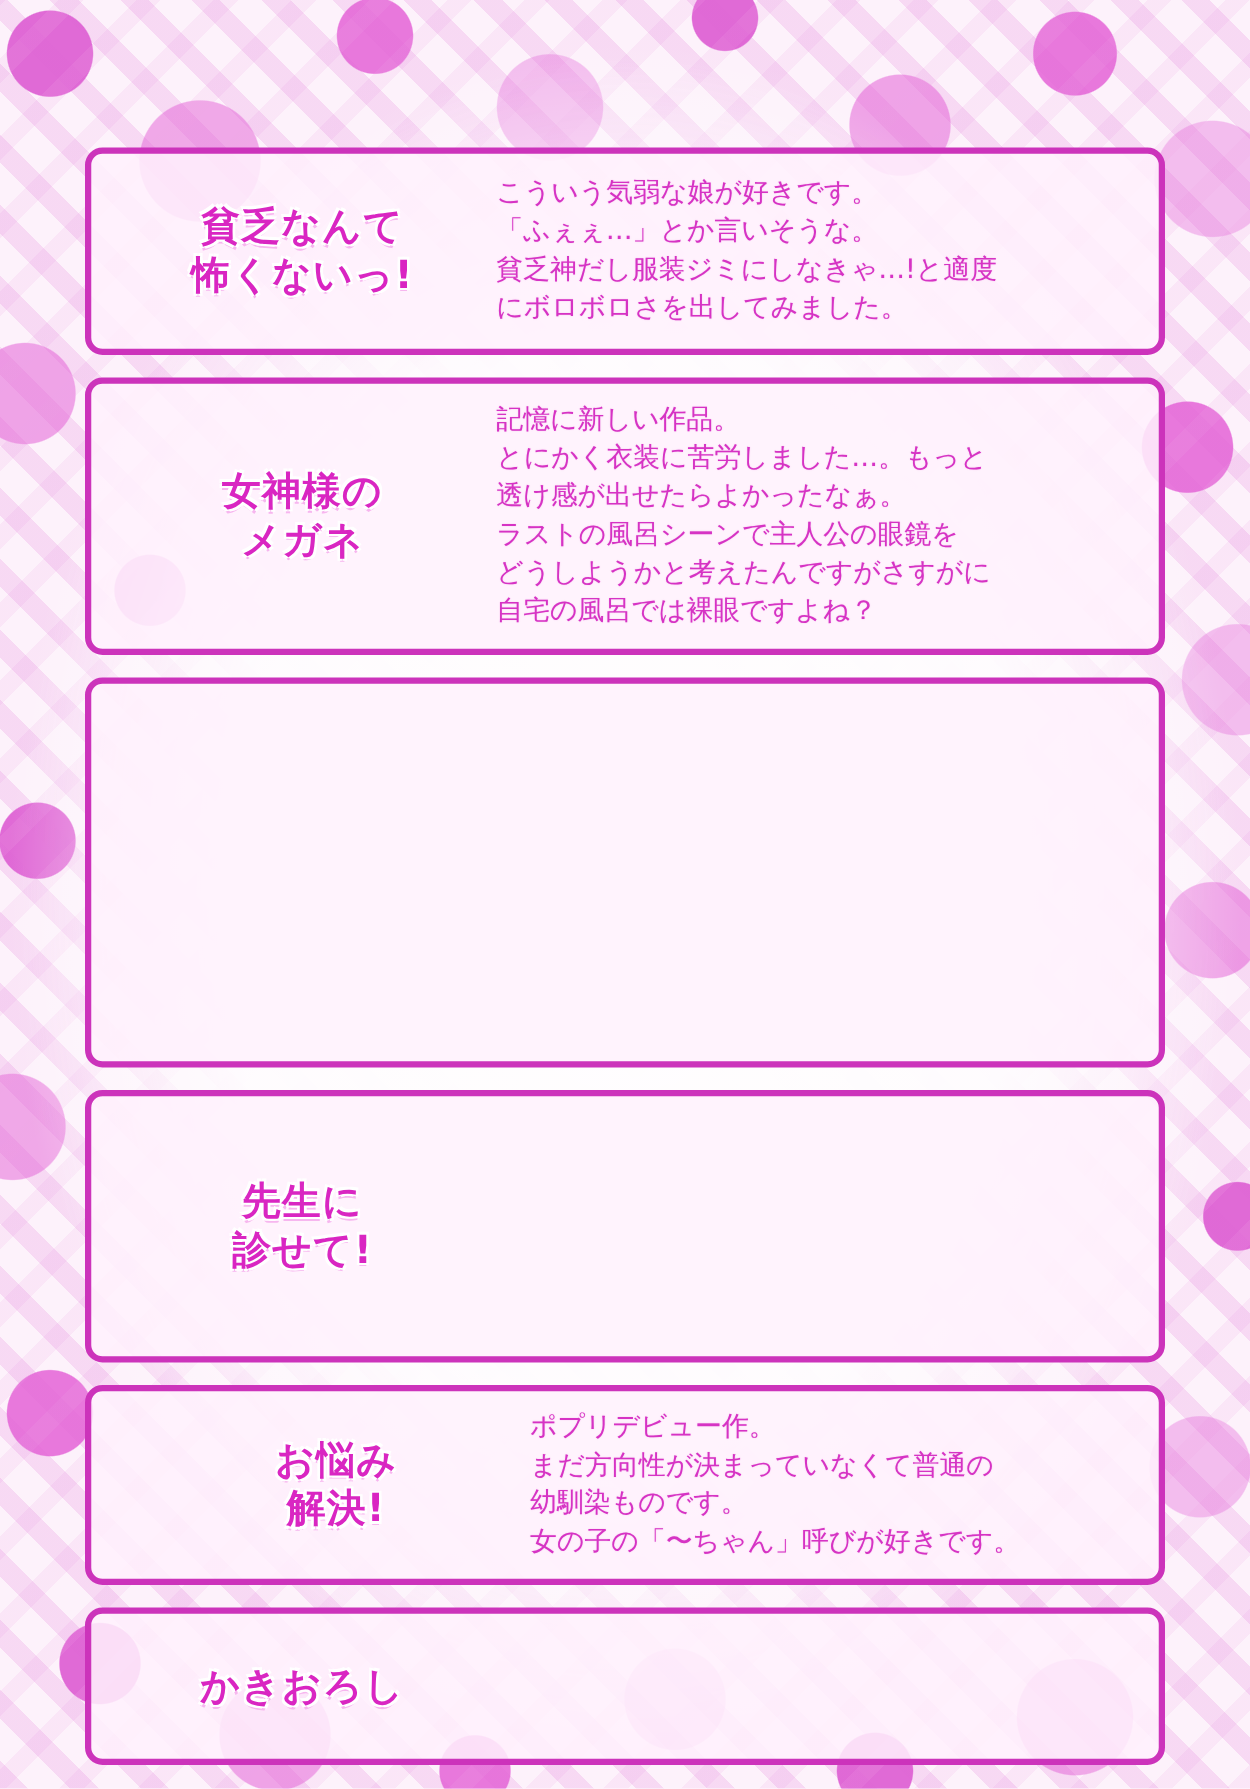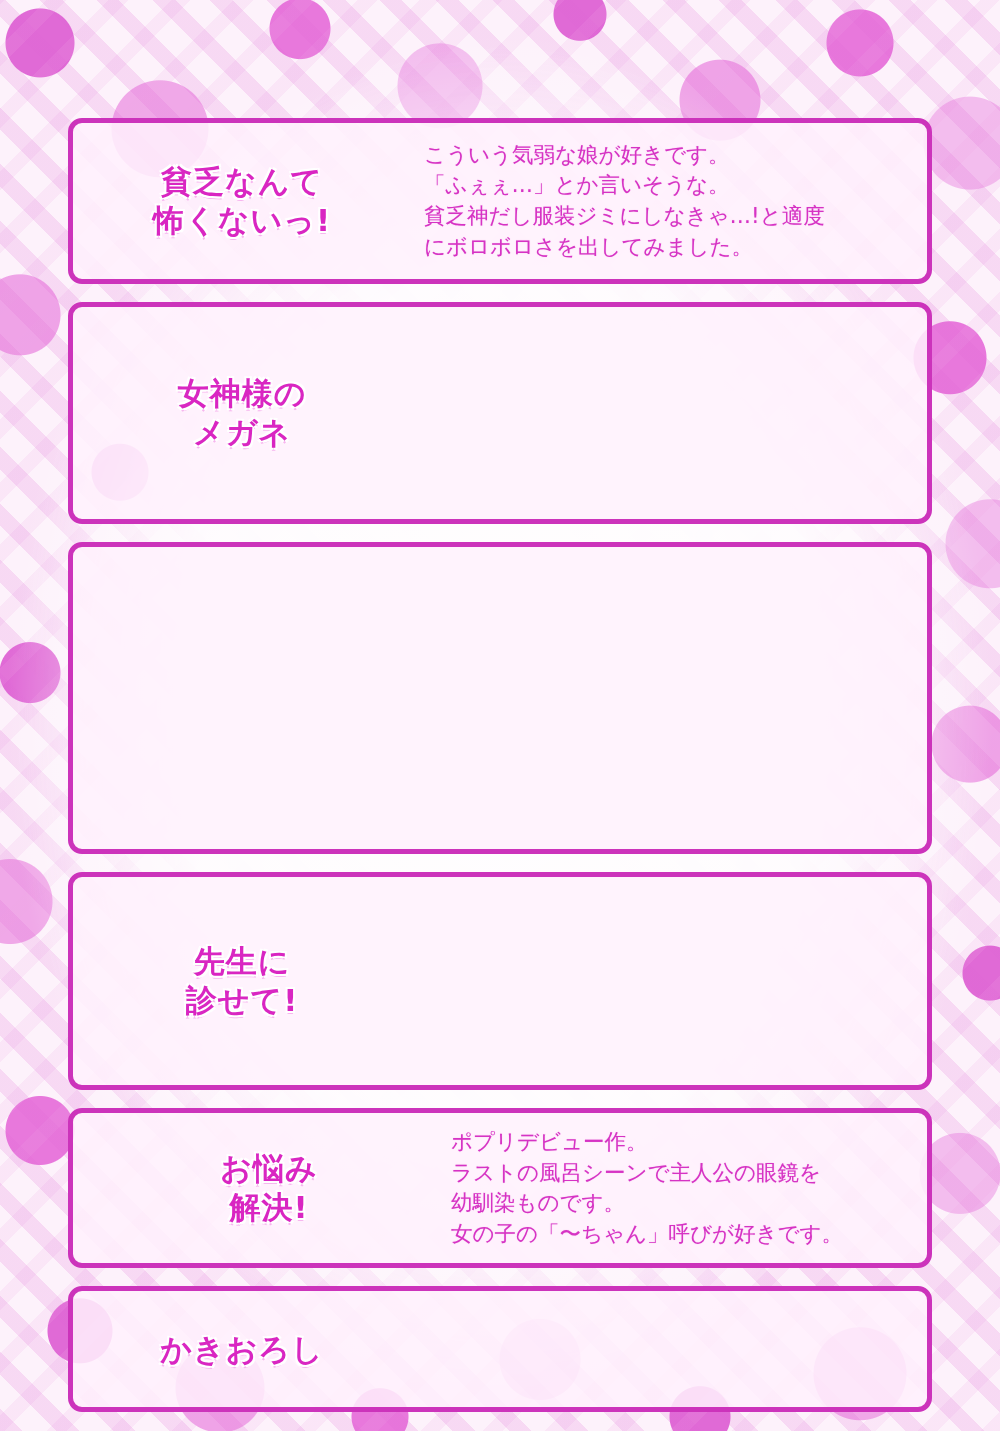--- a/index.html
+++ b/index.html
@@ -105,21 +105,20 @@
 
   .panel-body {
     flex: 1 1 auto;
     color: #d633c4;
     font-size: 21.5px;
     line-height: 1.42;
     white-space: pre-line;
     padding-left: 4px;
     padding-right: 6px;
     text-shadow: 0 0 1px rgba(214,51,196,0.35);
-    margin-left: 27px;
   }
 
   
   .p0 { min-height: 166px; }
   .p1 { min-height: 222px; }
   .p2 { min-height: 312px; }
   .p3 { min-height: 218px; }
   .p4 { min-height: 158px; padding-left: 45px; }
   .p5 { min-height: 126px; }
 </style>
@@ -136,35 +135,41 @@
 怖くないっ!</div>
     <div class="panel-body">こういう気弱な娘が好きです。
 「ふぇぇ…」とか言いそうな。
 貧乏神だし服装ジミにしなきゃ…!と適度
 にボロボロさを出してみました。</div>
   </div>
 
   <div class="panel p1">
     <div class="panel-title">女神様の
 メガネ</div>
+    <div class="panel-body">記憶に新しい作品。
+とにかく衣装に苦労しました…。もっと
+透け感が出せたらよかったなぁ。
+ラストの風呂シーンで主人公の眼鏡を
+どうしようかと考えたんですがさすがに
+自宅の風呂では裸眼ですよね？</div>
   </div>
 
   <div class="panel p2">
   </div>
 
   <div class="panel p3">
     <div class="panel-title">先生に
 診せて!</div>
   </div>
 
   <div class="panel p4">
     <div class="panel-title">お悩み
 解決!</div>
     <div class="panel-body">ポプリデビュー作。
-ラストの風呂シーンで主人公の眼鏡を
+まだ方向性が決まっていなくて普通の
 幼馴染ものです。
 女の子の「〜ちゃん」呼びが好きです。</div>
   </div>
 
   <div class="panel p5">
     <div class="panel-title">かきおろし</div>
   </div>
 
 </div>
 

